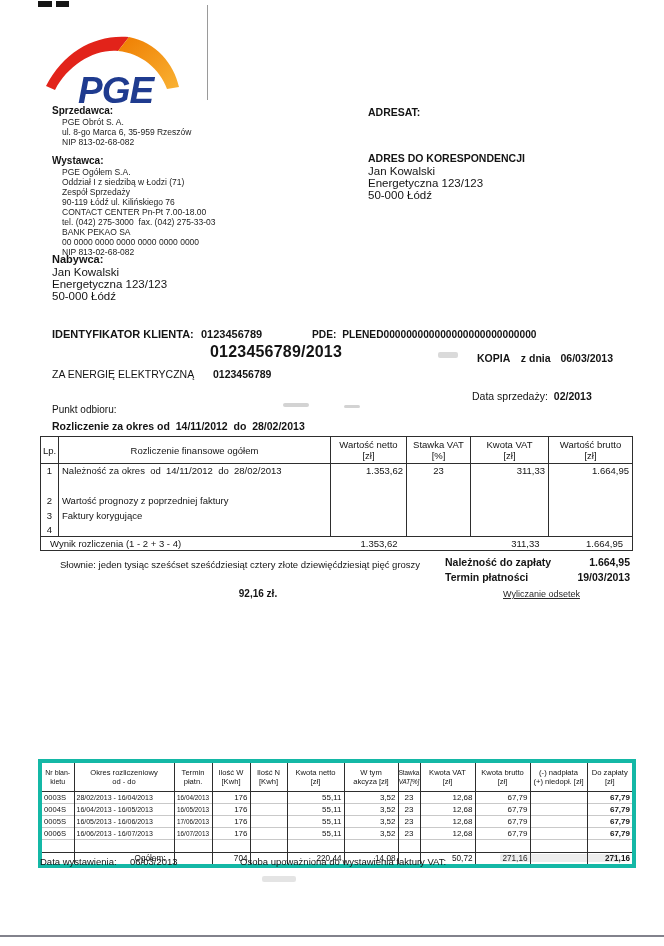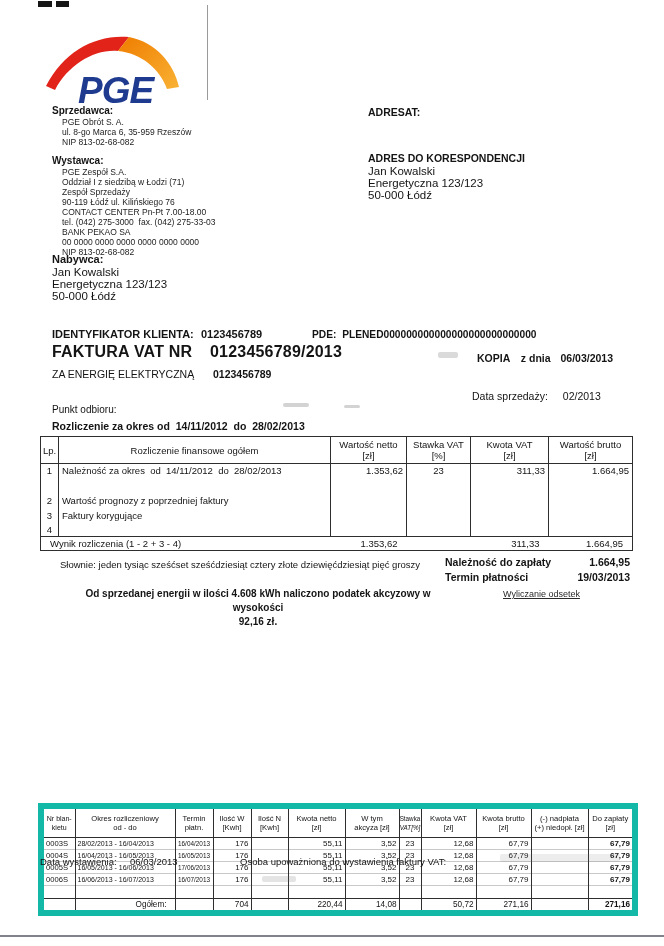--- a/index.html
+++ b/index.html
@@ -25,21 +25,21 @@
   .t1 tr.rA td{height:28px;}
   .t1 tr.rB td{height:13px;}
   .t1 tr.rC td{height:12px;}
   .t1 tr.rD td{height:10px;}
   .t1 tfoot td{border-top:1px solid #2e2e2e;padding:1px 9px;height:11px;}
   .t1 .c{text-align:center;}
   .t1 .r{text-align:right;}
   .t1 .l{text-align:left;}
   .h2 span{display:block;}
   
-  .t2{border-collapse:collapse;table-layout:fixed;width:594px;font-size:8px;border:6px solid #14b8a6;margin-top:44px;}
+  .t2{border-collapse:collapse;table-layout:fixed;width:594px;font-size:8px;border:4px solid #14b8a6;}
   .t2 th{border:1px solid #2e2e2e;font-weight:normal;font-size:7.6px;line-height:9px;padding:1px 0;text-align:center;vertical-align:middle;height:26px;}
   .t2 tbody td{border-left:1px solid #2e2e2e;border-right:1px solid #2e2e2e;border-top:1px solid #c9c9c9;height:11px;padding:0 2px;vertical-align:middle;}
   .t2 tbody tr:first-child td{border-top:none;}
   .t2 tbody td:nth-child(1){text-align:left;font-size:7.6px;}
   .t2 tbody td:nth-child(2){text-align:left;font-size:7px;}
   .t2 tbody td:nth-child(3){text-align:center;font-size:6.4px;}
   .t2 tbody td:nth-child(4),.t2 tbody td:nth-child(5),.t2 tbody td:nth-child(6),
   .t2 tbody td:nth-child(7),.t2 tbody td:nth-child(9),.t2 tbody td:nth-child(10),
   .t2 tbody td:nth-child(11),.t2 tbody td:nth-child(12){text-align:right;}
   .t2 tbody td:nth-child(8){text-align:center;}
@@ -75,21 +75,21 @@
 
   <div class="abs lbl10" style="left:52px;top:105px;">Sprzedawca:</div>
   <div class="abs small" style="left:62px;top:117px;">
     <div>PGE Obrót S. A.</div>
     <div>ul. 8-go Marca 6, 35-959 Rzeszów</div>
     <div>NIP 813-02-68-082</div>
   </div>
 
   <div class="abs lbl10" style="left:52px;top:155px;">Wystawca:</div>
   <div class="abs small" style="left:62px;top:167px;">
-    <div>PGE Zespół S.A.</div>
+    <div>PGE Ogółem S.A.</div>
     <div>Oddział I z siedzibą w Łodzi (71)</div>
     <div>Zespół Sprzedaży</div>
     <div>90-119 Łódź ul. Kilińskiego 76</div>
     <div>CONTACT CENTER Pn-Pt 7.00-18.00</div>
     <div class="ws">tel. (042) 275-3000  fax. (042) 275-33-03</div>
     <div>BANK PEKAO SA</div>
     <div>00 0000 0000 0000 0000 0000 0000</div>
     <div>NIP 813-02-68-082</div>
   </div>
 
@@ -108,34 +108,33 @@
     <div>50-000 Łódź</div>
   </div>
 
   <div class="abs b" style="left:52px;top:328px;font-size:11px;">IDENTYFIKATOR KLIENTA:</div>
   <div class="abs b" style="left:201px;top:328px;font-size:11px;">0123456789</div>
   <div class="abs b" style="left:312px;top:329px;font-size:10.2px;">
     <span>PDE:</span>
     <span style="margin-left:3px;">PLENED000000000000000000000000000</span>
   </div>
 
-  <div class="abs big" style="left:52px;top:343px;">FAKTURA VAT NR</div>
   <div class="abs big" style="left:210px;top:343px;">0123456789/2013</div>
   <div class="abs smudge" style="left:438px;top:352px;width:20px;height:6px;opacity:.25;"></div>
   <div class="abs b" style="left:477px;top:352px;font-size:10.5px;">
     <span>KOPIA</span>
     <span style="margin-left:8px;margin-top:24px;">z dnia</span>
     <span style="margin-left:7px;">06/03/2013</span>
   </div>
   <div class="abs txt105" style="left:52px;top:368px;">ZA ENERGIĘ ELEKTRYCZNĄ</div>
   <div class="abs b" style="left:213px;top:368px;font-size:10.5px;">0123456789</div>
 
   <div class="abs txt105" style="left:472px;top:390px;">
     <span>Data sprzedaży:</span>
-    <span style="margin-left:12px;">02/2013</span>
+    <span style="margin-left:3px;font-weight:bold;">02/2013</span>
   </div>
   <div class="abs" style="left:52px;top:404px;font-size:10px;">Punkt odbioru:</div>
   <div class="abs smudge" style="left:283px;top:403px;width:26px;height:4px;opacity:.3;"></div>
   <div class="abs smudge" style="left:344px;top:405px;width:16px;height:3px;opacity:.3;"></div>
 
   <div class="abs lbl105 ws" style="left:52px;top:420px;">Rozliczenie za okres od  14/11/2012  do  28/02/2013</div>
 
   <table class="t1 abs" style="left:40px;top:436px;">
     <colgroup>
       <col style="width:18px">
@@ -211,21 +210,20 @@
       </tr>
     </tfoot>
   </table>
 
   <div class="abs" style="left:60px;top:559px;font-size:9.5px;">Słownie: jeden tysiąc sześćset sześćdziesiąt cztery złote dziewięćdziesiąt pięć groszy</div>
   <div class="abs lbl105" style="left:445px;top:556px;">Należność do zapłaty</div>
   <div class="abs lbl105" style="right:34px;top:556px;text-align:right;">1.664,95</div>
   <div class="abs lbl105" style="left:445px;top:571px;">Termin płatności</div>
   <div class="abs lbl105" style="right:34px;top:571px;text-align:right;">19/03/2013</div>
   <div class="abs b" style="left:62px;top:587px;width:392px;text-align:center;font-size:10px;line-height:14px;">
-    <div>Od sprzedanej energii w ilości 4.608 kWh naliczono podatek akcyzowy w wysokości</div>
     <div>92,16 zł.</div>
   </div>
   <div class="abs" style="left:503px;top:589px;font-size:9px;color:#2a2a2a;text-decoration:underline;">Wyliczanie odsetek</div>
 
 
   <table class="t2 abs" style="left:38px;top:759px;">
     <colgroup>
       <col style="width:34px">
         <col style="width:100px">
         <col style="width:38px">

